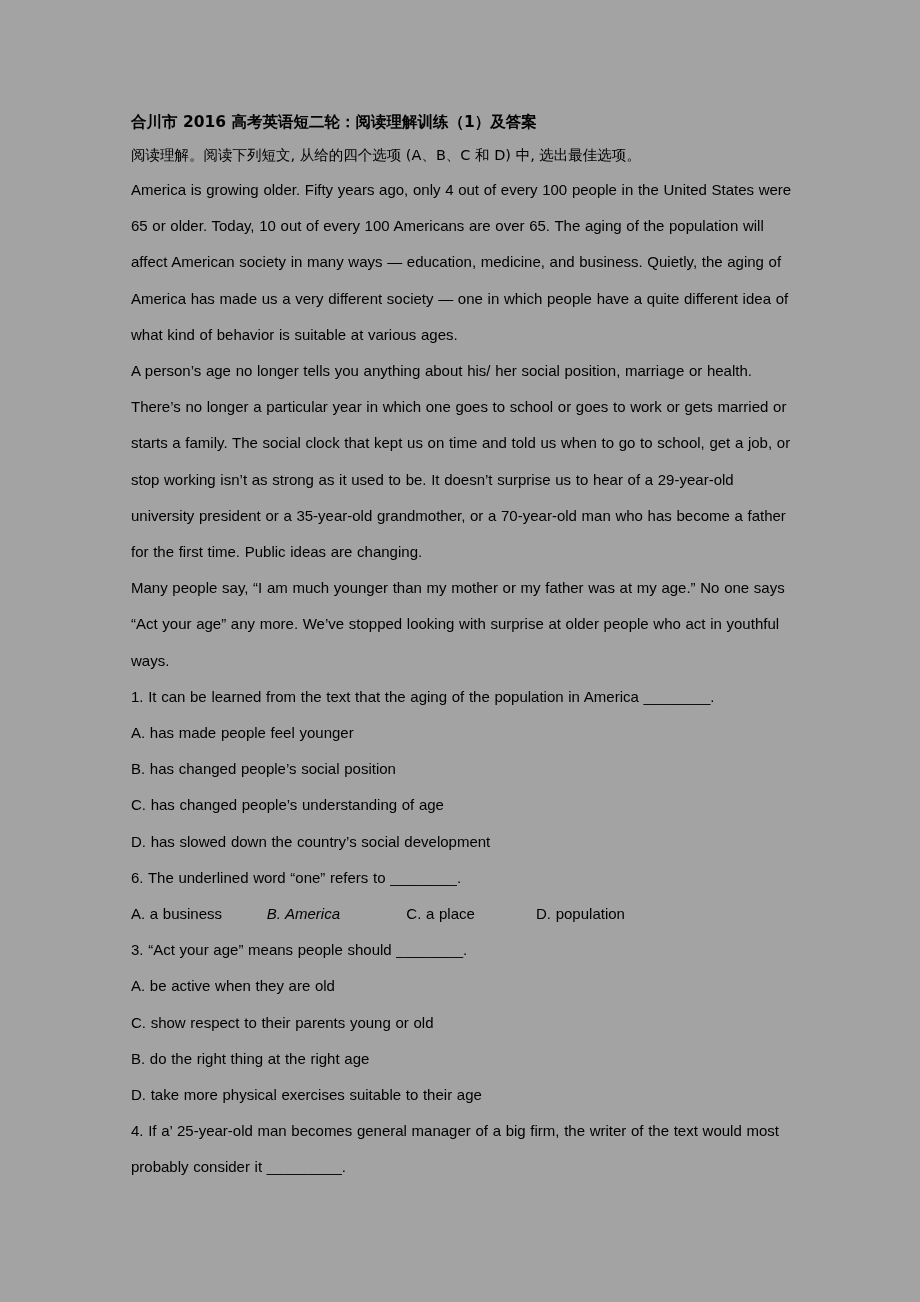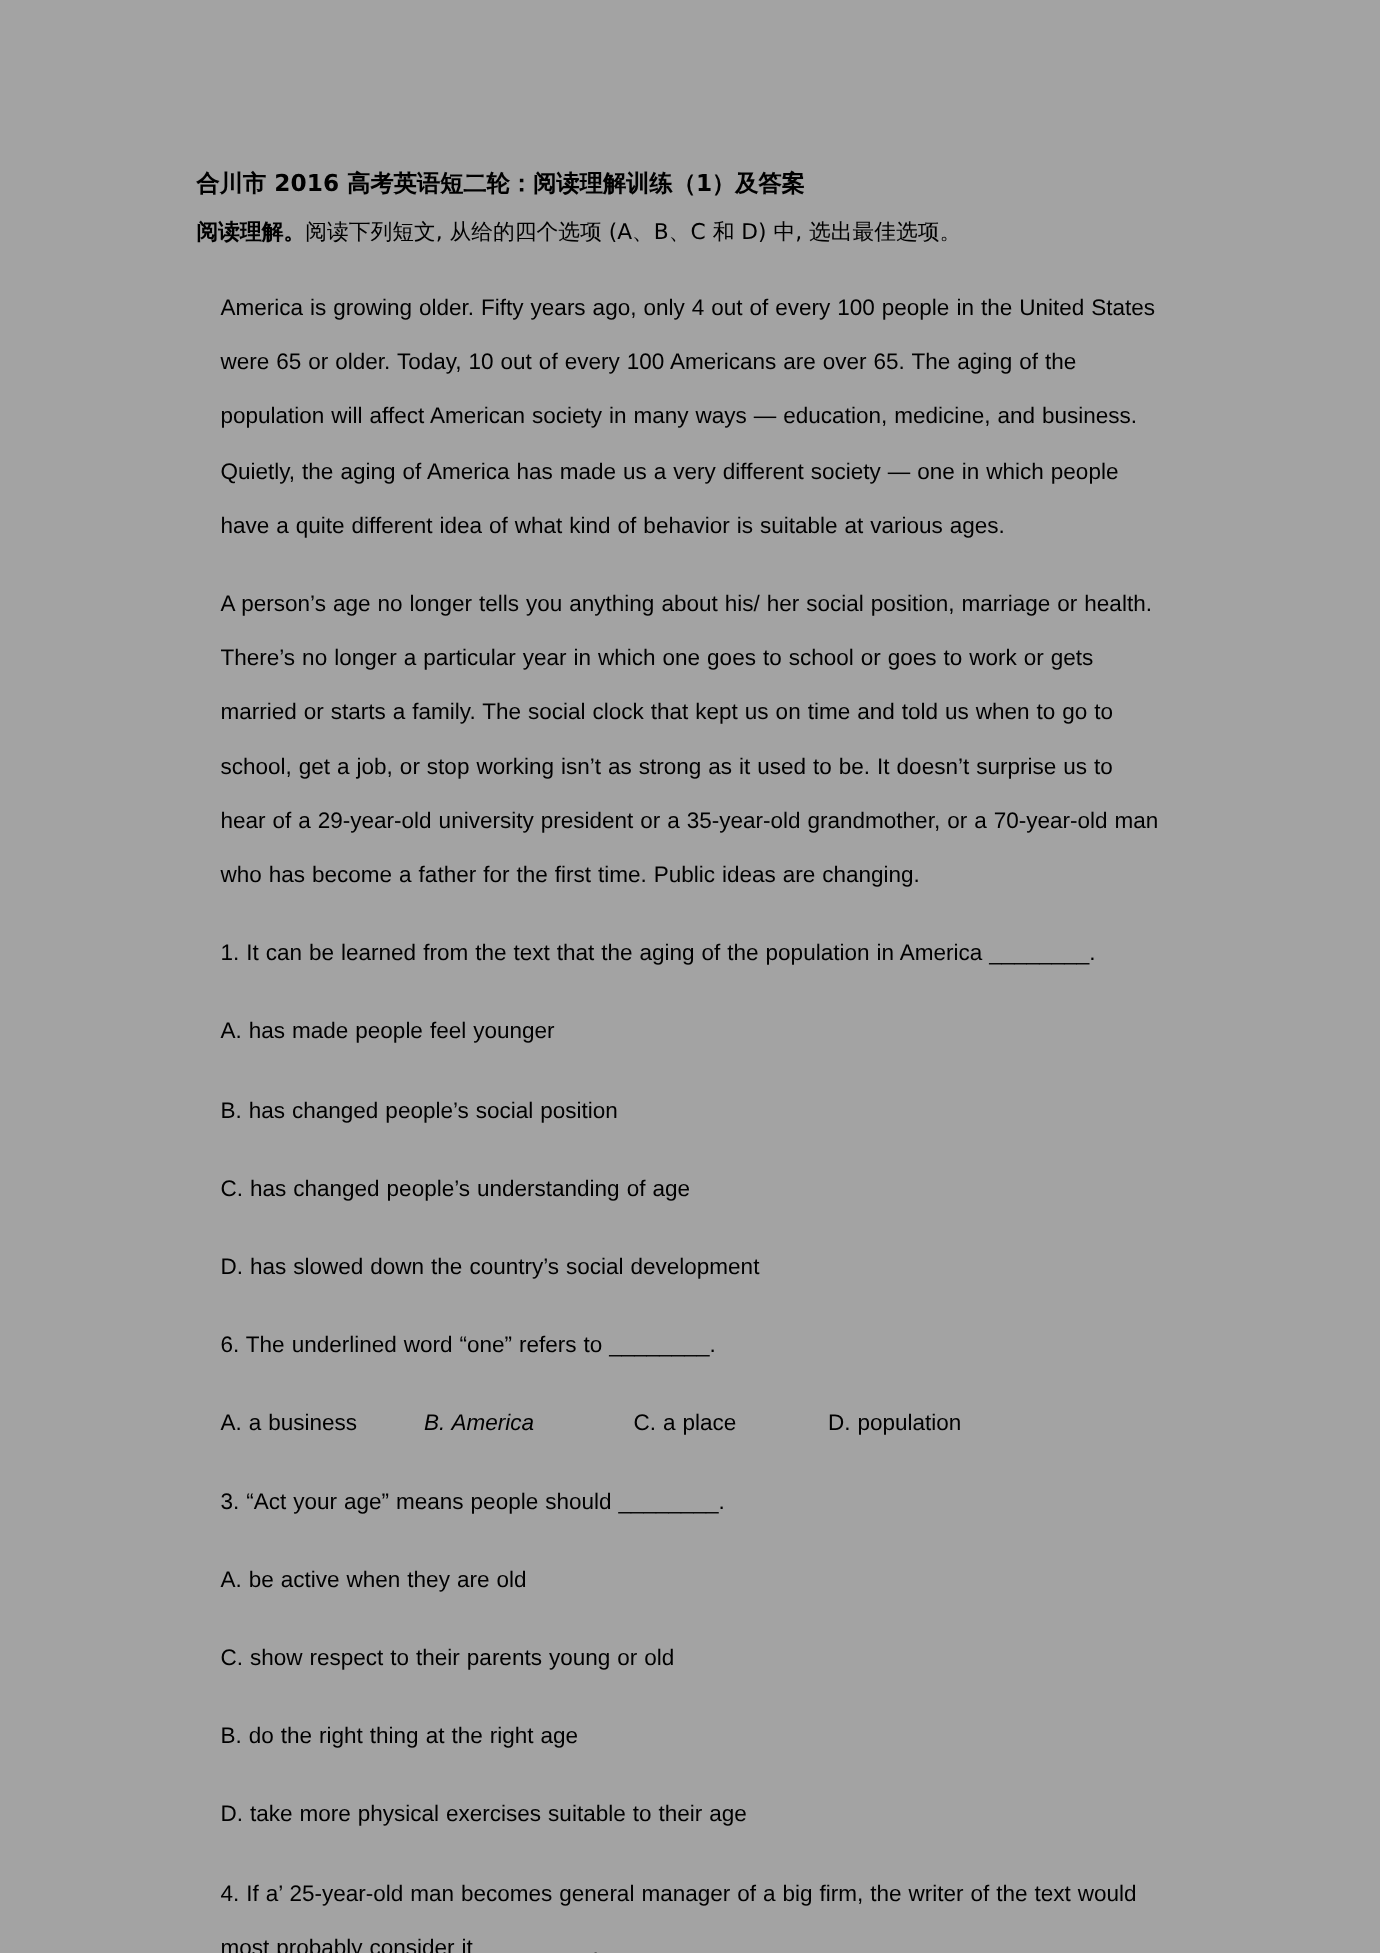--- a/index.html
+++ b/index.html
@@ -26,24 +26,24 @@
     font-family: "DejaVu Sans", "Liberation Sans", sans-serif;
     line-height: 33px;
   }
   .instruction {
     margin: 0;
     font-family: "DejaVu Sans", "Liberation Sans", sans-serif;
     font-size: 14.5px;
     line-height: 33px;
   }
   .instruction .bold-label {
-    font-weight: bold;
+    font-weight: normal;
   }
   p.para, p.line {
-    margin: 16px;
+    margin: 0;
     text-align: left;
     word-spacing: 0.5px;
   }
   p.para {
     
   }
   .options-inline span {
     display: inline-block;
     vertical-align: top;
   }
@@ -60,20 +60,21 @@
   <h1 class="doc-title">合川市 2016 高考英语短二轮：阅读理解训练（1）及答案</h1>
 
   <p class="instruction">
     <span class="bold-label">阅读理解。</span><span>阅读下列短文, 从给的四个选项 (A、B、C 和 D) 中, 选出最佳选项。</span>
   </p>
 
   <p class="para">America is growing older. Fifty years ago, only 4 out of every 100 people in the United States were 65 or older. Today, 10 out of every 100 Americans are over 65. The aging of the population will affect American society in many ways — education, medicine, and business. Quietly, the aging of America has made us a very different society — one in which people have a quite different idea of what kind of behavior is suitable at various ages.</p>
 
   <p class="para">A person’s age no longer tells you anything about his/ her social position, marriage or health. There’s no longer a particular year in which one goes to school or goes to work or gets married or starts a family. The social clock that kept us on time and told us when to go to school, get a job, or stop working isn’t as strong as it used to be. It doesn’t surprise us to hear of a 29-year-old university president or a 35-year-old grandmother, or a 70-year-old man who has become a father for the first time. Public ideas are changing.</p>
 
+  <p class="para">Many people say, “I am much younger than my mother or my father was at my age.” No one says “Act your age” any more. We’ve stopped looking with surprise at older people who act in youthful ways.</p>
 
   <p class="line">1. It can be learned from the text that the aging of the population in America ________.</p>
   <p class="line">A. has made people feel younger</p>
   <p class="line">B. has changed people’s social position</p>
   <p class="line">C. has changed people’s understanding of age</p>
   <p class="line">D. has slowed down the country’s social development</p>
 
   <p class="line">6. The underlined word “one” refers to ________.</p>
   <p class="line options-inline">
     <span class="opt-a">A. a business</span>

